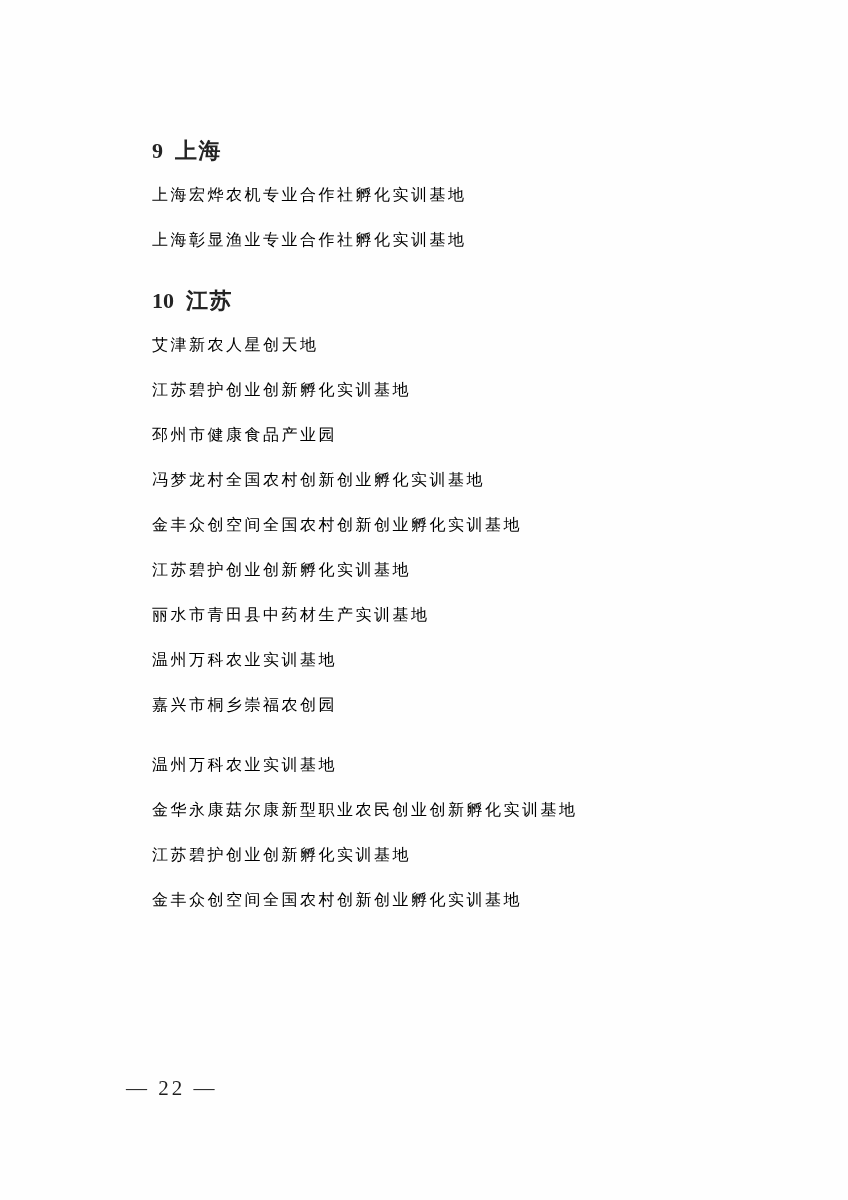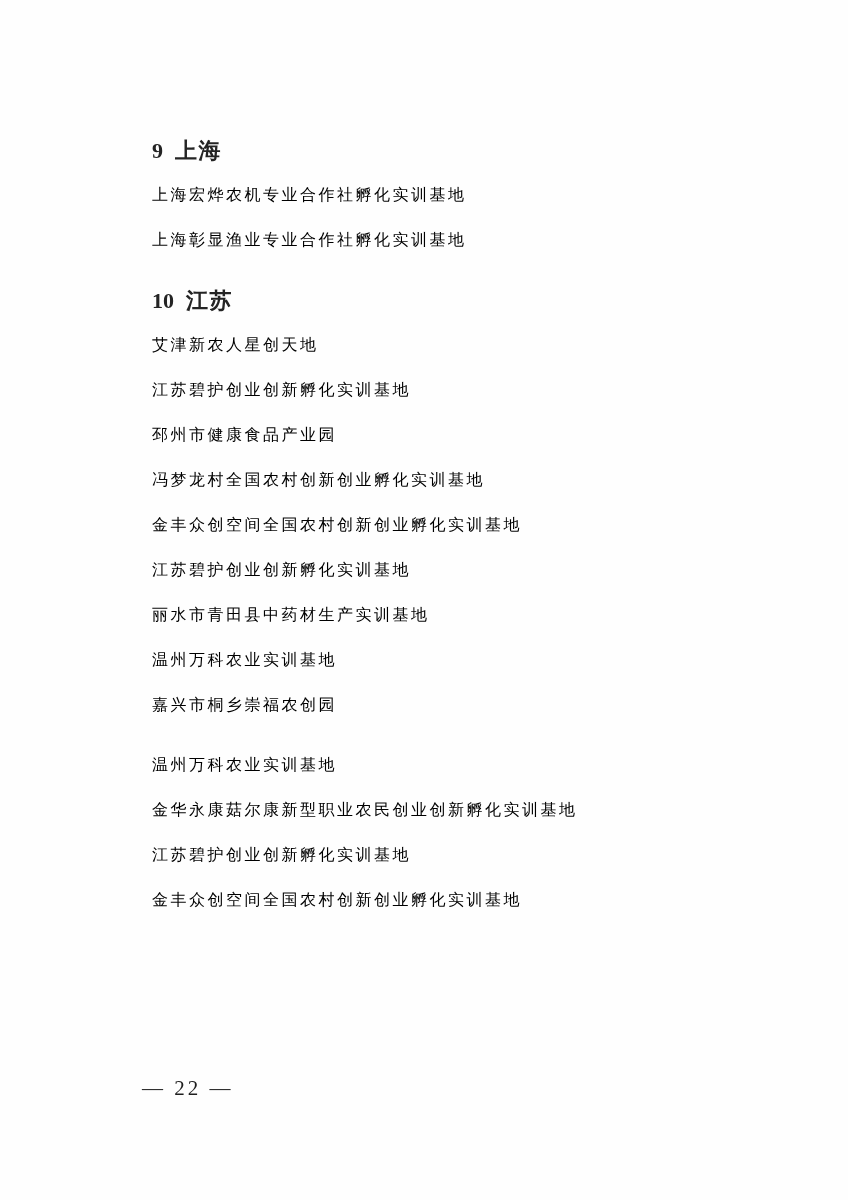--- a/index.html
+++ b/index.html
@@ -50,21 +50,20 @@
   .page-number {
     position: absolute;
     left: 126px;
     top: 1072px;
     height: 32px;
     display: flex;
     align-items: center;
     font-size: 21px;
     letter-spacing: 3px;
     color: #1e1e1e;
-    margin-left: 16px;
   }
 </style>
 </head>
 <body>
 
 <div class="page">
   <div class="content">
 
     <div class="section">
       <div class="heading">

